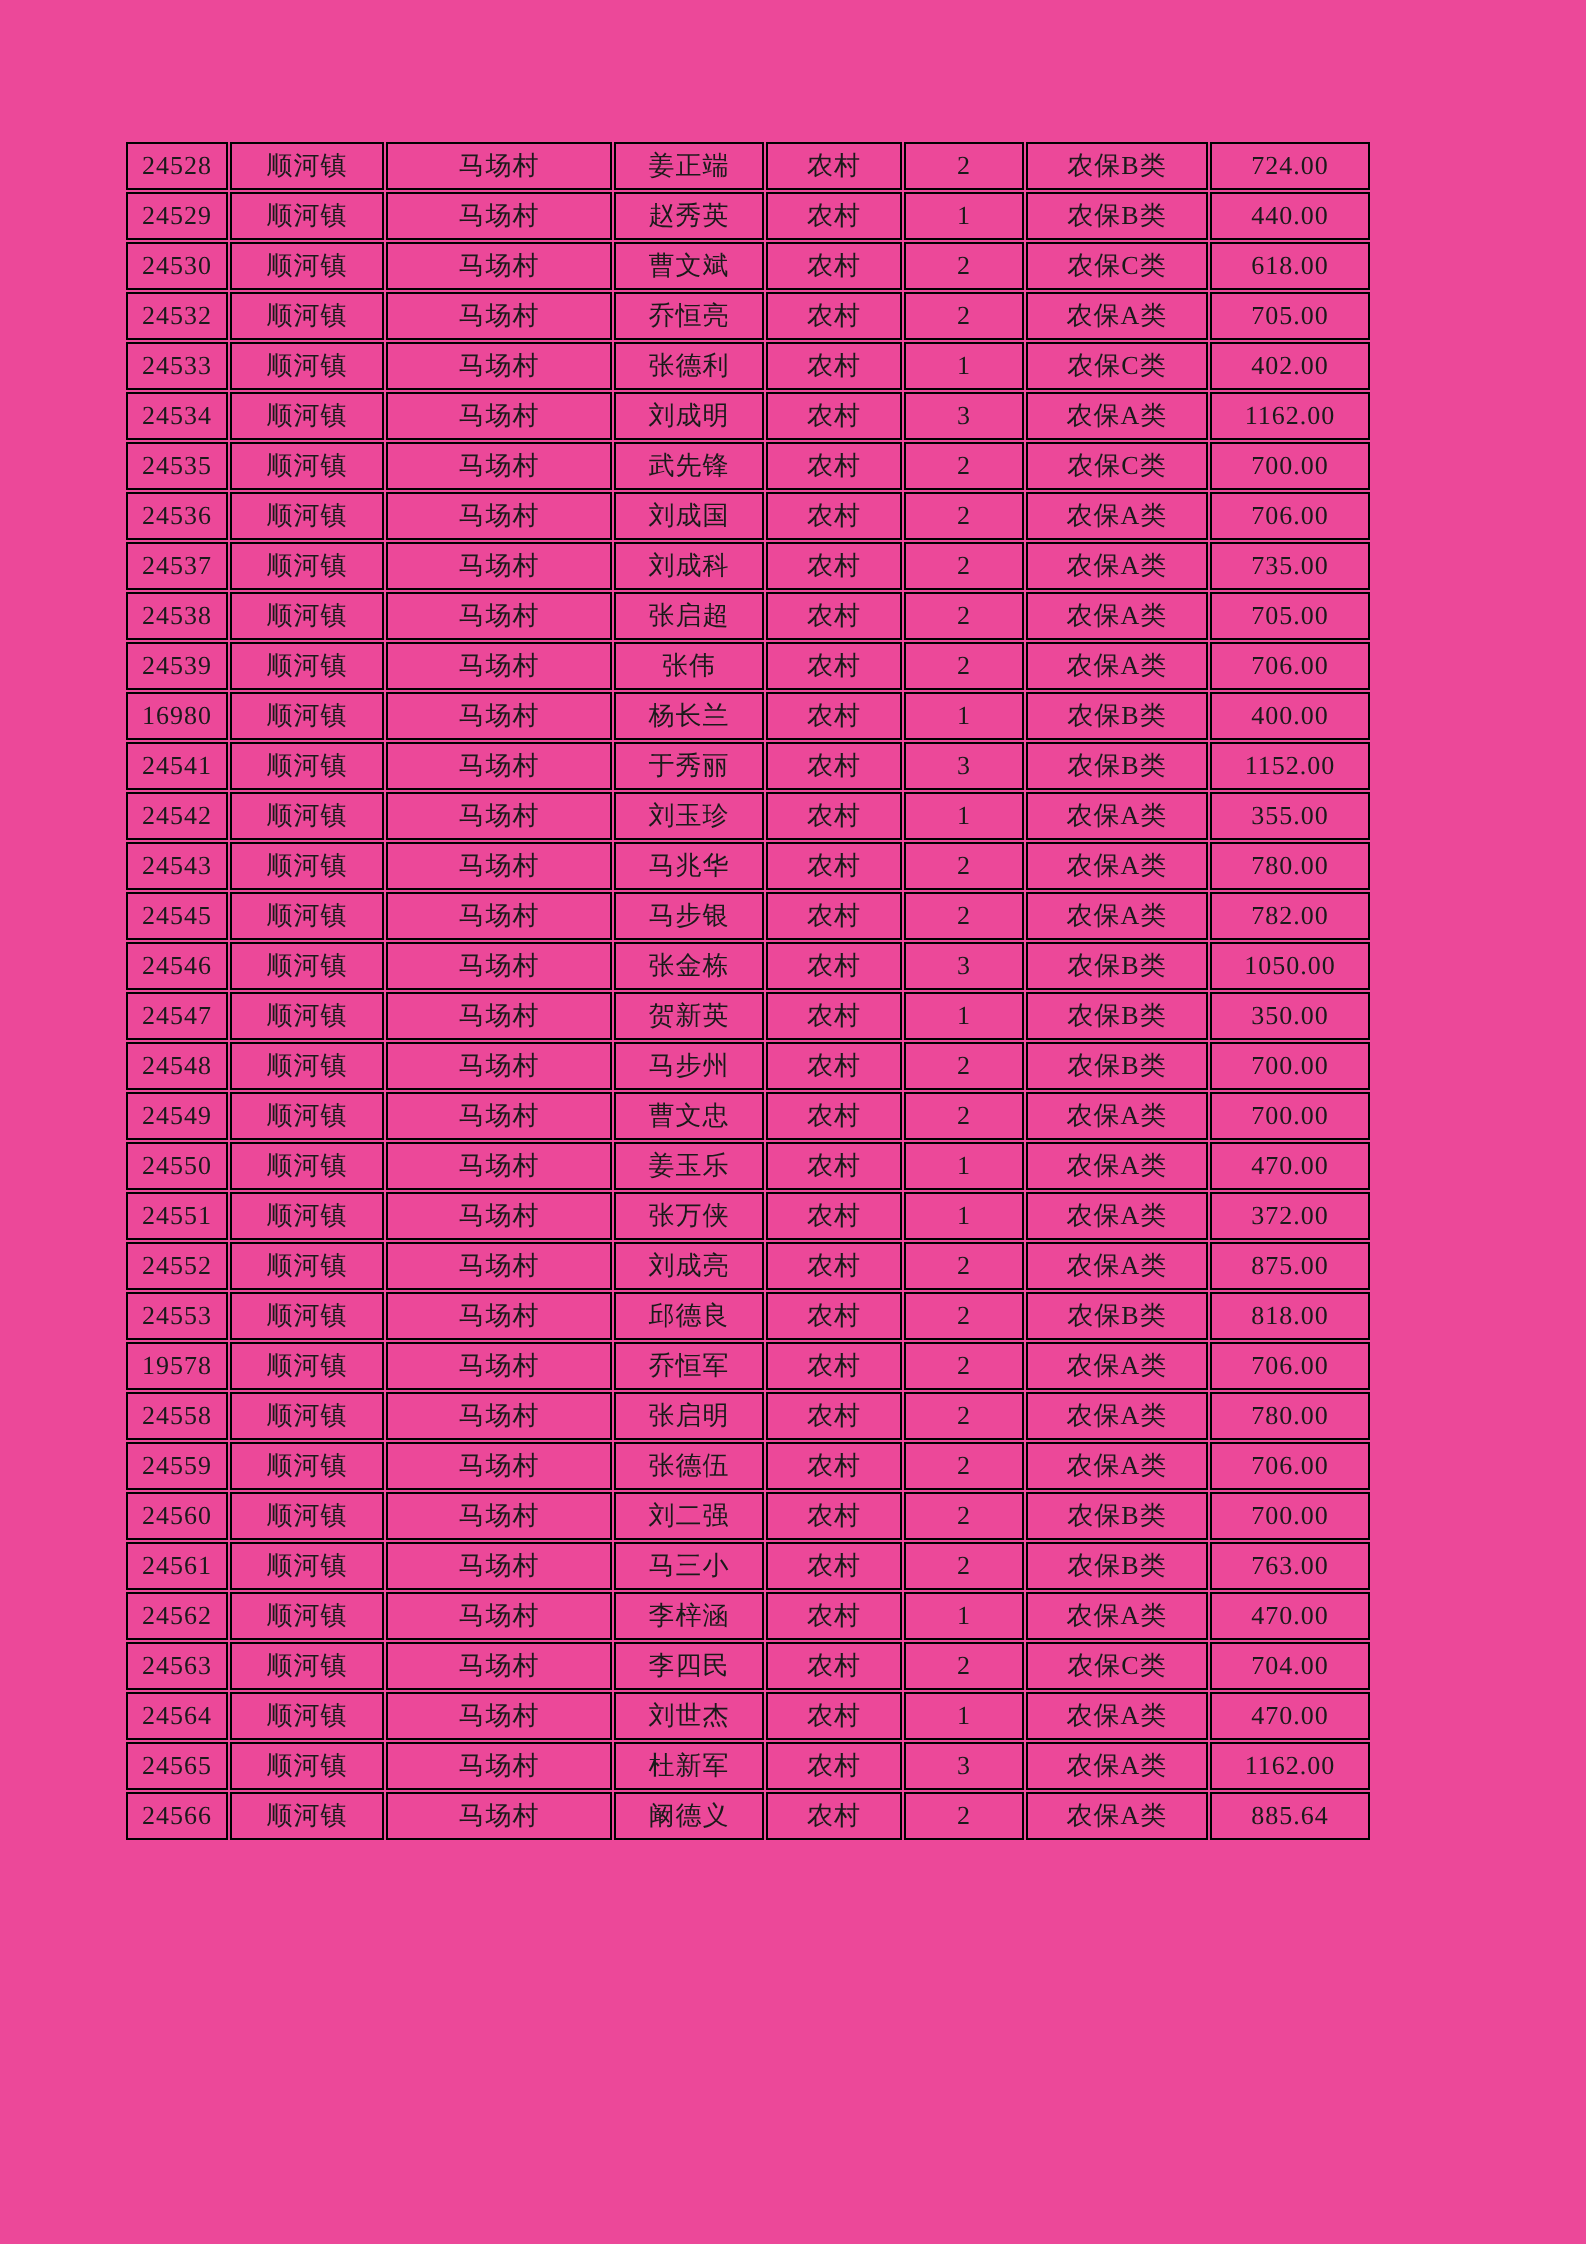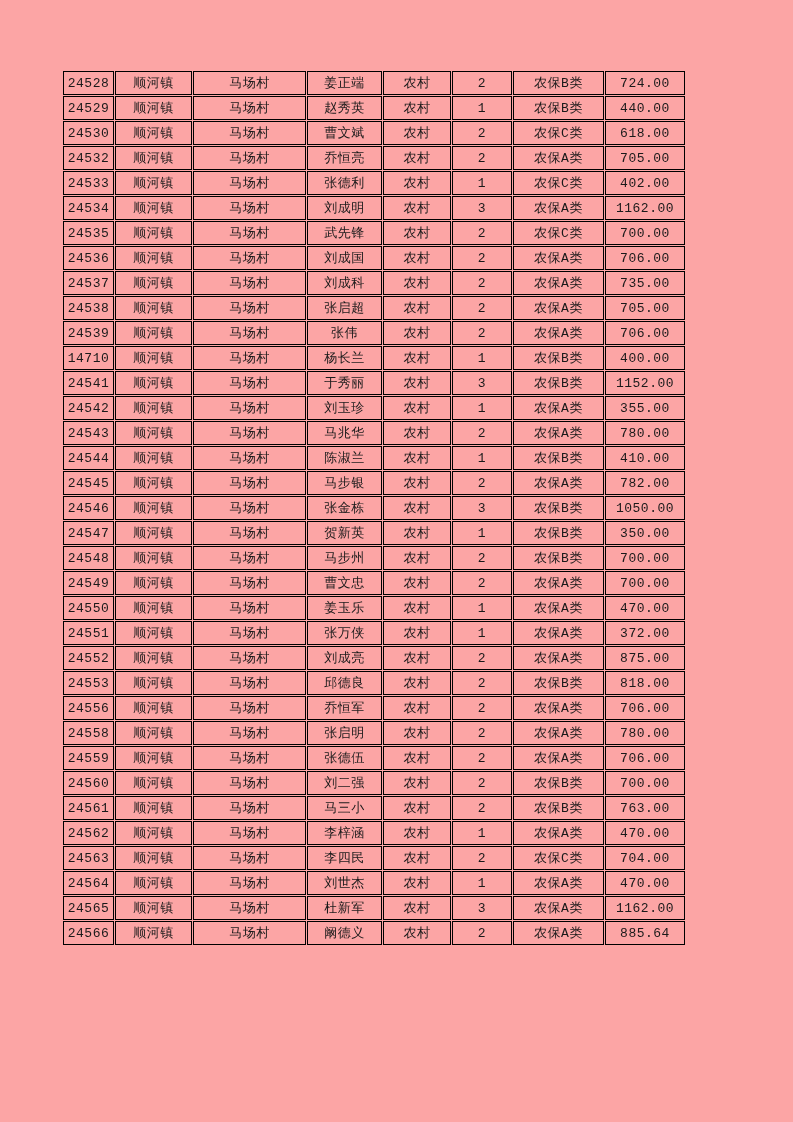--- a/index.html
+++ b/index.html
@@ -2,23 +2,23 @@
 <html><head>
 <meta charset="utf-8">
 <style>
   html, body { margin: 0; padding: 0; }
   body { background: #e8e8e8; }
   .page {
     position: relative;
     width: 793px;
     height: 1122px;
     margin: 0 auto;
-    background: #fca5a5;
+    background: #ec4899;
     overflow: hidden;
-    font-family: Liberation Mono, monospace;
+    font-family: Liberation Serif, serif;
   }
   table.roster {
     position: absolute;
     left: 62px;
     top: 70px;
     border-collapse: separate;
     border-spacing: 1px;
     table-layout: fixed;
   }
   table.roster td {
@@ -152,21 +152,21 @@
           <td class="col-0">24539</td>
           <td class="col-1">顺河镇</td>
           <td class="col-2">马场村</td>
           <td class="col-3">张伟</td>
           <td class="col-4">农村</td>
           <td class="col-5">2</td>
           <td class="col-6">农保A类</td>
           <td class="col-7">706.00</td>
         </tr>
         <tr>
-          <td class="col-0">14710</td>
+          <td class="col-0">16980</td>
           <td class="col-1">顺河镇</td>
           <td class="col-2">马场村</td>
           <td class="col-3">杨长兰</td>
           <td class="col-4">农村</td>
           <td class="col-5">1</td>
           <td class="col-6">农保B类</td>
           <td class="col-7">400.00</td>
         </tr>
         <tr>
           <td class="col-0">24541</td>
@@ -192,30 +192,20 @@
           <td class="col-0">24543</td>
           <td class="col-1">顺河镇</td>
           <td class="col-2">马场村</td>
           <td class="col-3">马兆华</td>
           <td class="col-4">农村</td>
           <td class="col-5">2</td>
           <td class="col-6">农保A类</td>
           <td class="col-7">780.00</td>
         </tr>
         <tr>
-          <td class="col-0">24544</td>
-          <td class="col-1">顺河镇</td>
-          <td class="col-2">马场村</td>
-          <td class="col-3">陈淑兰</td>
-          <td class="col-4">农村</td>
-          <td class="col-5">1</td>
-          <td class="col-6">农保B类</td>
-          <td class="col-7">410.00</td>
-        </tr>
-        <tr>
           <td class="col-0">24545</td>
           <td class="col-1">顺河镇</td>
           <td class="col-2">马场村</td>
           <td class="col-3">马步银</td>
           <td class="col-4">农村</td>
           <td class="col-5">2</td>
           <td class="col-6">农保A类</td>
           <td class="col-7">782.00</td>
         </tr>
         <tr>
@@ -292,21 +282,21 @@
           <td class="col-0">24553</td>
           <td class="col-1">顺河镇</td>
           <td class="col-2">马场村</td>
           <td class="col-3">邱德良</td>
           <td class="col-4">农村</td>
           <td class="col-5">2</td>
           <td class="col-6">农保B类</td>
           <td class="col-7">818.00</td>
         </tr>
         <tr>
-          <td class="col-0">24556</td>
+          <td class="col-0">19578</td>
           <td class="col-1">顺河镇</td>
           <td class="col-2">马场村</td>
           <td class="col-3">乔恒军</td>
           <td class="col-4">农村</td>
           <td class="col-5">2</td>
           <td class="col-6">农保A类</td>
           <td class="col-7">706.00</td>
         </tr>
         <tr>
           <td class="col-0">24558</td>

